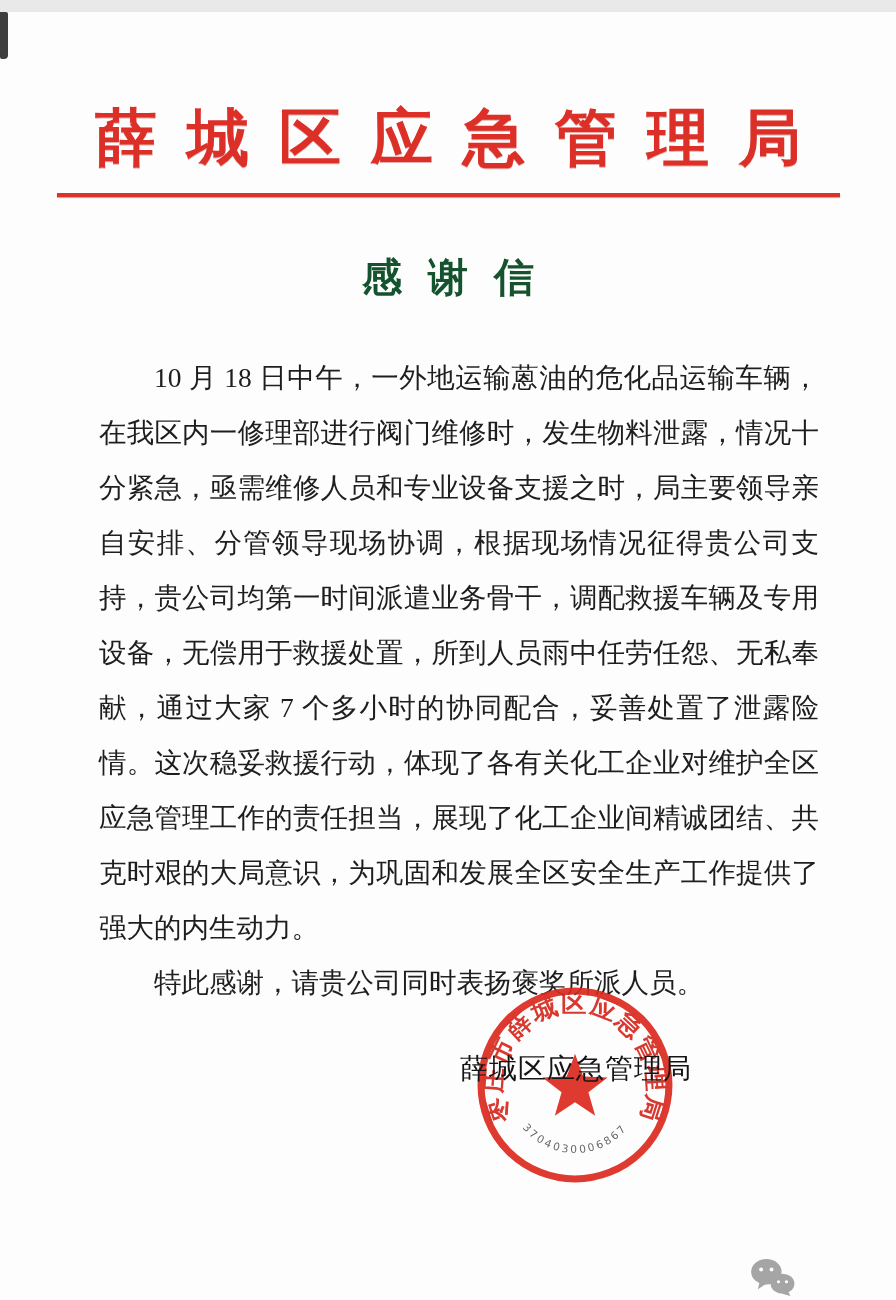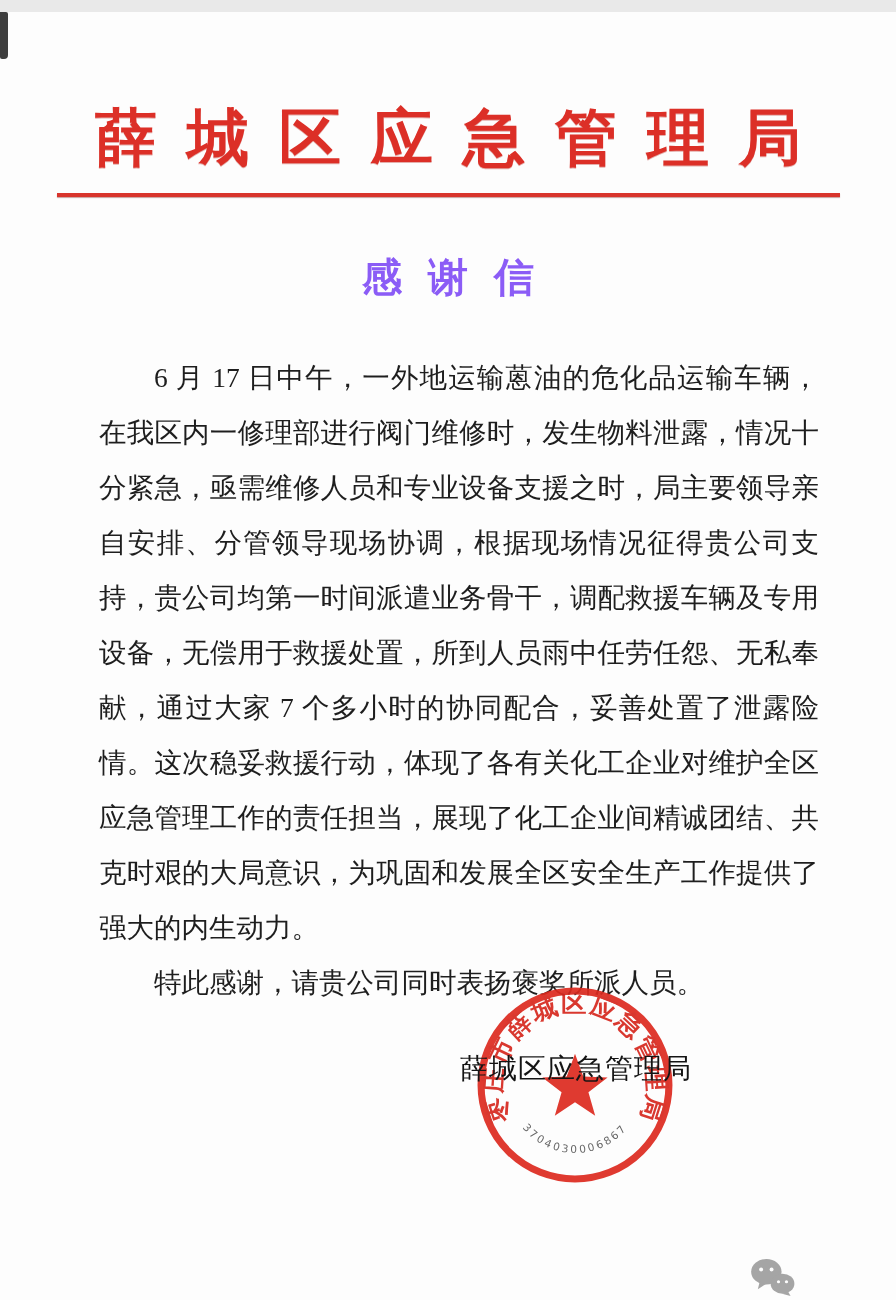--- a/index.html
+++ b/index.html
@@ -35,21 +35,21 @@
     width:783px;height:4px;
     background:#d8342c;
     box-shadow:0 1px 1px rgba(120,20,15,.4);
   }
   .doc-title{
     position:absolute;top:238px;left:0;right:0;
     text-align:center;
     padding-left:26px;
     font-size:40px;font-weight:bold;
     letter-spacing:26px;
-    color:#8b5cf6;
+    color:#14532d;
   }
   .letter-body{
     position:absolute;top:338px;left:99px;
     width:720px;
     font-size:27.5px;line-height:55px;
     color:#1e1e1e;
     text-align:justify;
   }
   .letter-body p{margin:0;}
   .indent{text-indent:2em;}
@@ -91,21 +91,21 @@
 
   <div class="corner-mark"></div>
 
   <div class="header-title">薛城区应急管理局</div>
 
   <div class="red-divider"></div>
 
   <div class="doc-title">感谢信</div>
 
   <div class="letter-body">
-    <p class="indent">6 月 17 日中午，一外地运输蒽油的危化品运输车辆，在我区内一修理部进行阀门维修时，发生物料泄露，情况十分紧急，亟需维修人员和专业设备支援之时，局主要领导亲自安排、分管领导现场协调，根据现场情况征得贵公司支持，贵公司均第一时间派遣业务骨干，调配救援车辆及专用设备，无偿用于救援处置，所到人员雨中任劳任怨、无私奉献，通过大家 7 个多小时的协同配合，妥善处置了泄露险情。这次稳妥救援行动，体现了各有关化工企业对维护全区应急管理工作的责任担当，展现了化工企业间精诚团结、共克时艰的大局意识，为巩固和发展全区安全生产工作提供了强大的内生动力。</p>
+    <p class="indent">10 月 18 日中午，一外地运输蒽油的危化品运输车辆，在我区内一修理部进行阀门维修时，发生物料泄露，情况十分紧急，亟需维修人员和专业设备支援之时，局主要领导亲自安排、分管领导现场协调，根据现场情况征得贵公司支持，贵公司均第一时间派遣业务骨干，调配救援车辆及专用设备，无偿用于救援处置，所到人员雨中任劳任怨、无私奉献，通过大家 7 个多小时的协同配合，妥善处置了泄露险情。这次稳妥救援行动，体现了各有关化工企业对维护全区应急管理工作的责任担当，展现了化工企业间精诚团结、共克时艰的大局意识，为巩固和发展全区安全生产工作提供了强大的内生动力。</p>
     <p class="indent">特此感谢，请贵公司同时表扬褒奖所派人员。</p>
   </div>
 
   <svg class="seal" viewBox="0 0 200 200">
     <defs>
       <path id="ringTextPath" d="M 41 141 A 72 72 0 1 1 159 141" fill="none"></path>
       <path id="serialPath" d="M 46 140 A 67 67 0 0 0 154 140" fill="none"></path>
     </defs>
     <circle cx="100" cy="100" r="93" fill="none" stroke="#dd2a1f" stroke-width="7"></circle>
     <polygon points="100,69 108.2,91.7 132.3,92.5 113.3,107.3 120,130.5 100,117 80,130.5 86.7,107.3 67.7,92.5 91.8,91.7" fill="#dd2a1f"></polygon>

